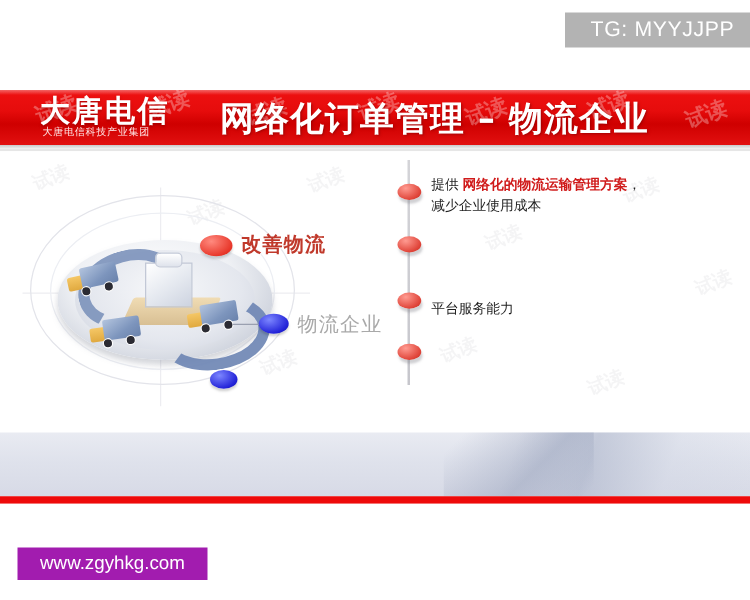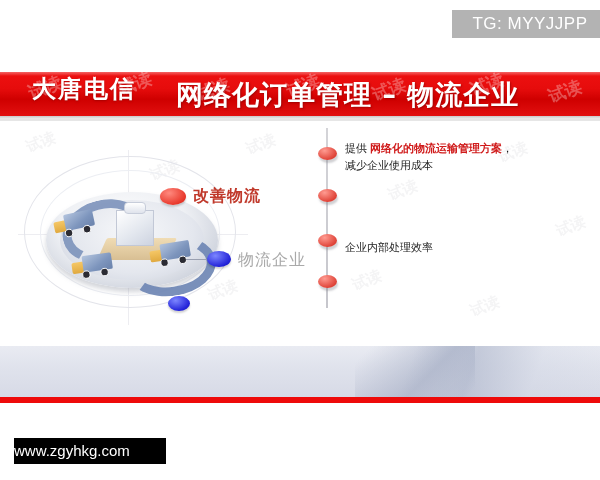--- a/index.html
+++ b/index.html
@@ -36,22 +36,22 @@
   .bottom-band{position:absolute;left:0;top:346px;width:600px;height:51px;
         background:linear-gradient(180deg,#e9ebf2 0%,#dfe2ec 45%,#d7dae6 100%);}
   .bottom-wedge{position:absolute;left:330px;top:346px;width:270px;height:51px;
         background:linear-gradient(110deg,rgba(255,255,255,0) 30%,rgba(166,175,198,.55) 52%,rgba(205,211,226,.3) 75%,rgba(255,255,255,0) 100%);}
   .bottom-wedge2{position:absolute;left:355px;top:346px;width:120px;height:51px;
         background:linear-gradient(135deg,rgba(255,255,255,0) 10%,rgba(150,160,186,.5) 60%,rgba(255,255,255,0) 95%);}
   .red-stripe{position:absolute;left:0;top:397px;width:600px;height:6px;background:#ee0a0a;}
   .footer-white{position:absolute;left:0;top:403px;width:600px;height:77px;background:#ffffff;}
 
   
-  .site-tag{position:absolute;left:14px;top:438px;width:152px;height:26px;background:#000000;
-        color:#ffffff;font-size:15px;line-height:26px;text-align:left;}
+  .site-tag{position:absolute;left:14px;top:438px;width:152px;height:26px;background:#a21caf;
+        color:#ffffff;font-size:15px;line-height:26px;text-align:center;}
 
   
   .illus{position:absolute;left:18px;top:150px;width:230px;height:175px;}
   .halo{position:absolute;border:1px solid #e3e4ea;border-radius:50%;}
   .halo1{left:6px;top:6px;width:210px;height:150px;}
   .halo2{left:22px;top:20px;width:178px;height:124px;border-color:#eceef3;}
   .cross-h{position:absolute;left:0;top:84px;width:230px;height:1px;background:#ededf1;}
   .cross-v{position:absolute;left:110px;top:0;width:1px;height:175px;background:#ededf1;}
   .disc{position:absolute;left:28px;top:42px;width:172px;height:96px;border-radius:50%;
         background:radial-gradient(ellipse at 45% 35%,#ffffff 0%,#eef0f4 48%,#c9ced9 82%,#b4bac8 100%);
@@ -127,20 +127,21 @@
     <span class="wm-red" style="left:118px;top:0px;">试读</span>
     <span class="wm-red" style="left:196px;top:6px;">试读</span>
     <span class="wm-red" style="left:286px;top:2px;">试读</span>
     <span class="wm-red" style="left:372px;top:6px;">试读</span>
     <span class="wm-red" style="left:470px;top:1px;">试读</span>
     <span class="wm-red" style="left:548px;top:8px;">试读</span>
   </div>
 
   <div class="logo-block">
     <div class="logo-main">大唐电信</div>
+    <div class="logo-sub">大唐电信科技产业集团</div>
   </div>
 
   <div class="banner-title">网络化订单管理 – 物流企业</div>
   <div class="banner-underline"></div>
   <div class="banner-underline2"></div>
 
   <div class="body-bg">
     <span class="wm" style="left:26px;top:12px;">试读</span>
     <span class="wm" style="left:150px;top:40px;">试读</span>
     <span class="wm" style="left:246px;top:14px;">试读</span>
@@ -200,21 +201,21 @@
   <div class="tl-dot" style="top:147px;"></div>
   <div class="tl-dot" style="top:189px;"></div>
   <div class="tl-dot" style="top:234px;"></div>
   <div class="tl-dot" style="top:275px;"></div>
 
   <div class="bullet" id="b0" style="top:140px;">
       <div><span>提供 </span><span class="em">网络化的物流运输管理方案</span><span>，</span></div>
       <div><span>减少企业使用成本</span></div>
     </div>
   <div class="bullet" id="b2" style="top:239px;">
-      <div><span>企业内部处理效率</span></div>
+      <div><span>平台服务能力</span></div>
     </div>
 
   <div class="bottom-band"></div>
   <div class="bottom-wedge"></div>
   <div class="bottom-wedge2"></div>
   <div class="red-stripe"></div>
   <div class="footer-white"></div>
 
   <div class="site-tag">www.zgyhkg.com</div>
 

